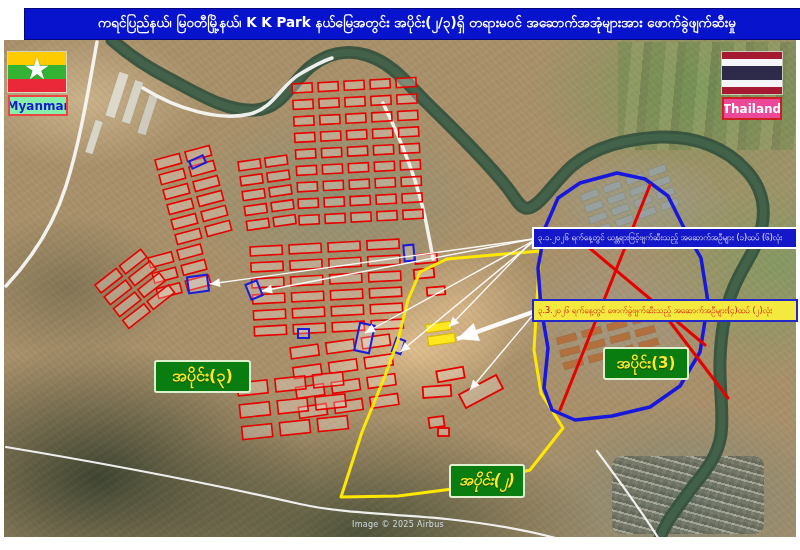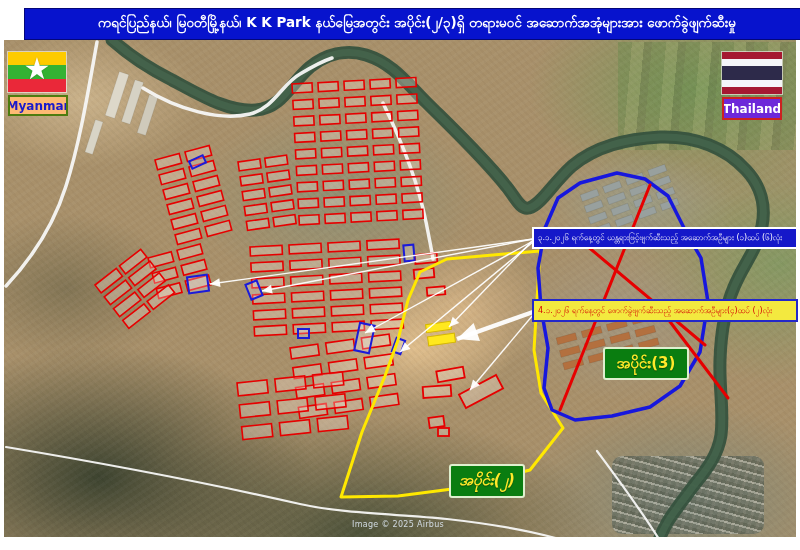--- a/index.html
+++ b/index.html
@@ -38,22 +38,22 @@
   .flag .stripes{width:100%;height:100%;display:flex;flex-direction:column;}
   .flag-mm{left:8px;top:52px;width:58px;height:40px;}
   .flag-mm .s1{flex:1;background:#fecb00;} .flag-mm .s2{flex:1;background:#34b233;} .flag-mm .s3{flex:1;background:#ea2839;}
   .flag-mm .star{position:absolute;left:0;top:-4px;width:100%;height:100%;display:flex;align-items:center;justify-content:center;
     color:#ffffff;font-size:30px;text-shadow:0 0 2px rgba(0,0,0,.25);}
   .flag-th{left:722px;top:52px;width:60px;height:42px;}
   .flag-th .t1{flex:1;background:#a51931;} .flag-th .t2{flex:1;background:#f4f5f8;}
   .flag-th .t3{flex:2;background:#2d2a4a;} .flag-th .t4{flex:1;background:#f4f5f8;} .flag-th .t5{flex:1;background:#a51931;}
   .flaglabel{position:absolute;font-weight:bold;font-size:12px;display:flex;align-items:center;justify-content:center;
     box-sizing:border-box;white-space:nowrap;overflow:hidden;}
-  .lab-mm{left:8px;top:95px;width:60px;height:21px;background:#fdba74;color:#1a1acc;border:2px solid #4d7c0f;}
-  .lab-th{left:722px;top:97px;width:60px;height:23px;background:#6d28d9;color:#ffffff;border:2px solid #cc2020;}
+  .lab-mm{left:8px;top:95px;width:60px;height:21px;background:#86efac;color:#1a1acc;border:2px solid #ef4444;}
+  .lab-th{left:722px;top:97px;width:60px;height:23px;background:#ec4899;color:#ffffff;border:2px solid #cc2020;}
 
   .zlabel{position:absolute;background:#0a7d10;border:2px solid #dff0cf;color:#ffe92a;font-weight:bold;
     display:flex;align-items:center;justify-content:center;border-radius:3px;white-space:nowrap;overflow:hidden;
     box-sizing:border-box;text-shadow:0 1px 1px rgba(0,0,0,.4);}
   #z1{left:603px;top:347px;width:86px;height:33px;font-size:15px;}
   #z2{left:449px;top:464px;width:76px;height:34px;font-size:15px;font-style:italic;}
   #z3{left:154px;top:360px;width:97px;height:33px;font-size:16px;}
 
   .callout{position:absolute;white-space:nowrap;overflow:hidden;display:flex;align-items:center;
     padding:0 4px;box-sizing:border-box;}
@@ -322,20 +322,21 @@
         <div class="t1"></div>
         <div class="t2"></div>
         <div class="t3"></div>
         <div class="t4"></div>
         <div class="t5"></div>
       </div>
   </div>
   <div class="flaglabel lab-th">Thailand</div>
 
   <div class="callout" id="c1">၃.၁.၂၀၂၆ ရက်နေ့တွင် ယန္တရားဖြင့်ဖျက်ဆီးသည့် အဆောက်အဦများ (၁)ထပ် (၆)လုံး</div>
-  <div class="callout" id="c2">4.၁.၂၀၂၆ ရက်နေ့တွင် ဖောက်ခွဲဖျက်ဆီးသည့် အဆောက်အဦများ(၄)ထပ် (၂)လုံး</div>
-
+  <div class="callout" id="c2">၃.3.၂၀၂၆ ရက်နေ့တွင် ဖောက်ခွဲဖျက်ဆီးသည့် အဆောက်အဦများ(၄)ထပ် (၂)လုံး</div>
+
+  <div class="zlabel" id="z3">အပိုင်း(၃)</div>
   <div class="zlabel" id="z1">အပိုင်း(3)</div>
   <div class="zlabel" id="z2">အပိုင်း(၂)</div>
 
   <div class="attrib">Image © 2025 Airbus</div>
 
 </div>
 
 </body></html>

